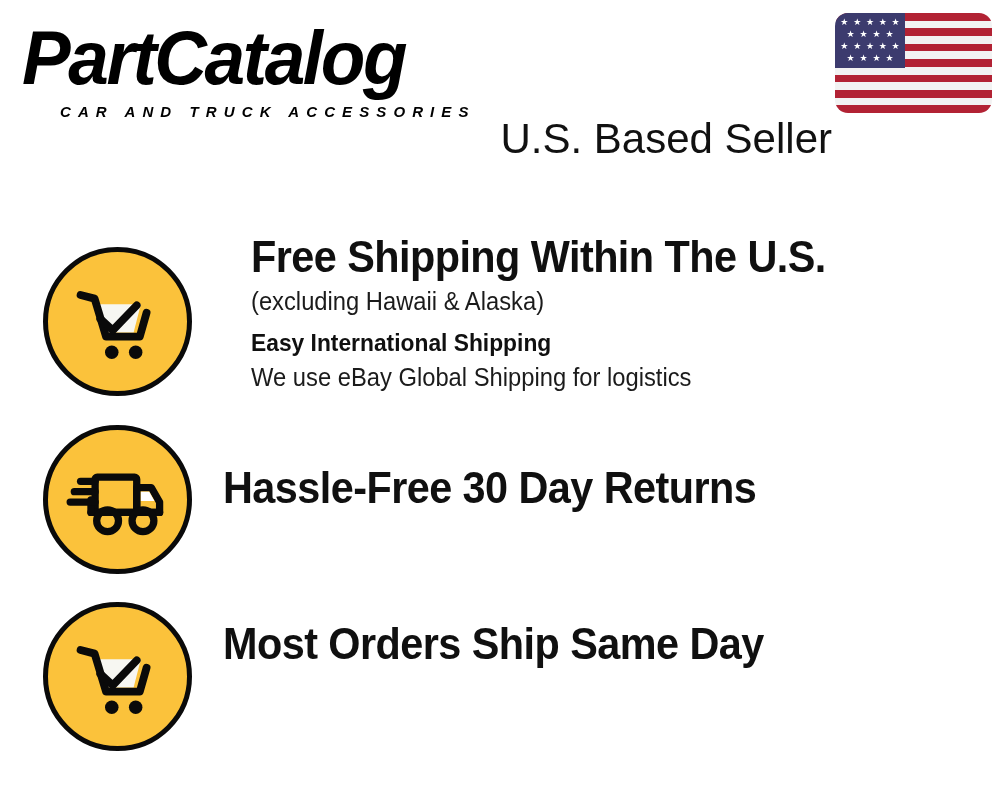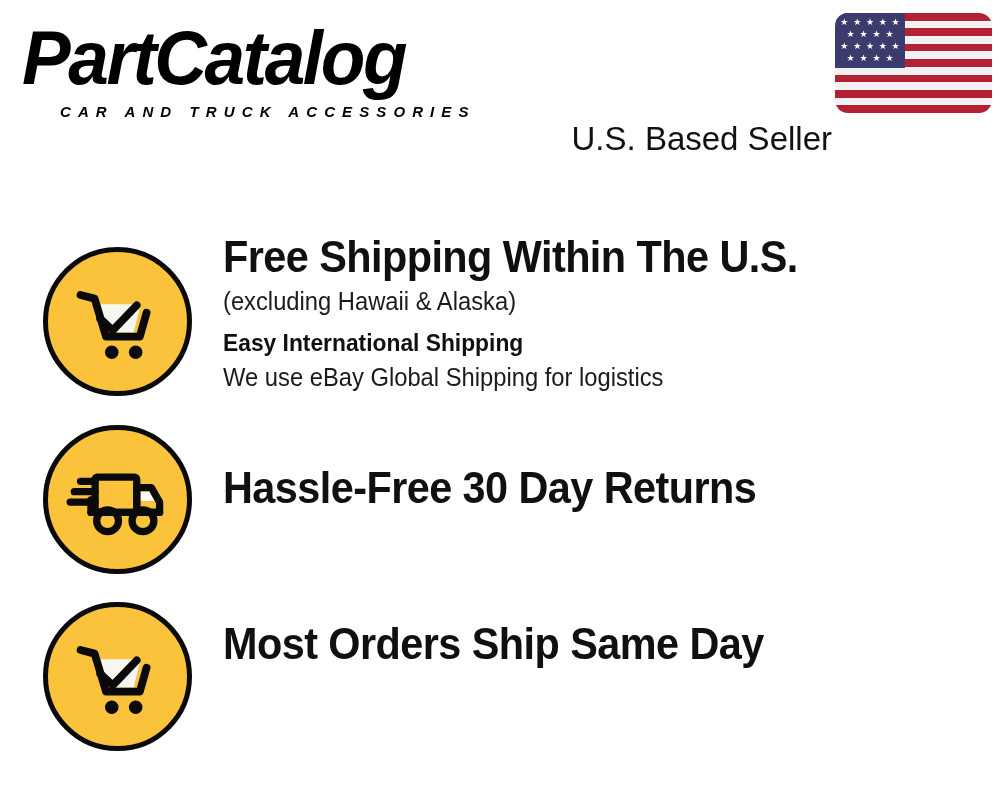--- a/index.html
+++ b/index.html
@@ -113,21 +113,21 @@
   .star-row.r4 { top: 40px; padding: 0 9px; box-sizing: border-box; }
 
   .seller-label {
     position: absolute;
     right: 12px;
     top: 120px;
     width: 400px;
     text-align: right;
     font-family: "Liberation Sans", sans-serif;
     font-weight: normal;
-    font-size: 33px;
+    font-size: 42px;
     line-height: 38px;
     letter-spacing: 0px;
     color: #111111;
     white-space: nowrap;
   }
 
   
   .features {
     position: absolute;
     left: 0;
@@ -165,21 +165,21 @@
     width: 104px;
     height: 104px;
     display: block;
   }
 
   .feature-text {
     position: absolute;
     left: 223px;
     right: 20px;
   }
-  .feature-row.row-1 .feature-text { top: 0px; }
+  .feature-row.row-1 .feature-text { top: 0px; margin-left: 28px; }
   .feature-row.row-2 .feature-text { top: 51px; }
   .feature-row.row-3 .feature-text { top: 32px; }
 
   .f-title {
     font-family: "Liberation Sans", sans-serif;
     font-weight: bold;
     font-size: 45px;
     line-height: 54px;
     letter-spacing: -0.6px;
     color: #101010;

